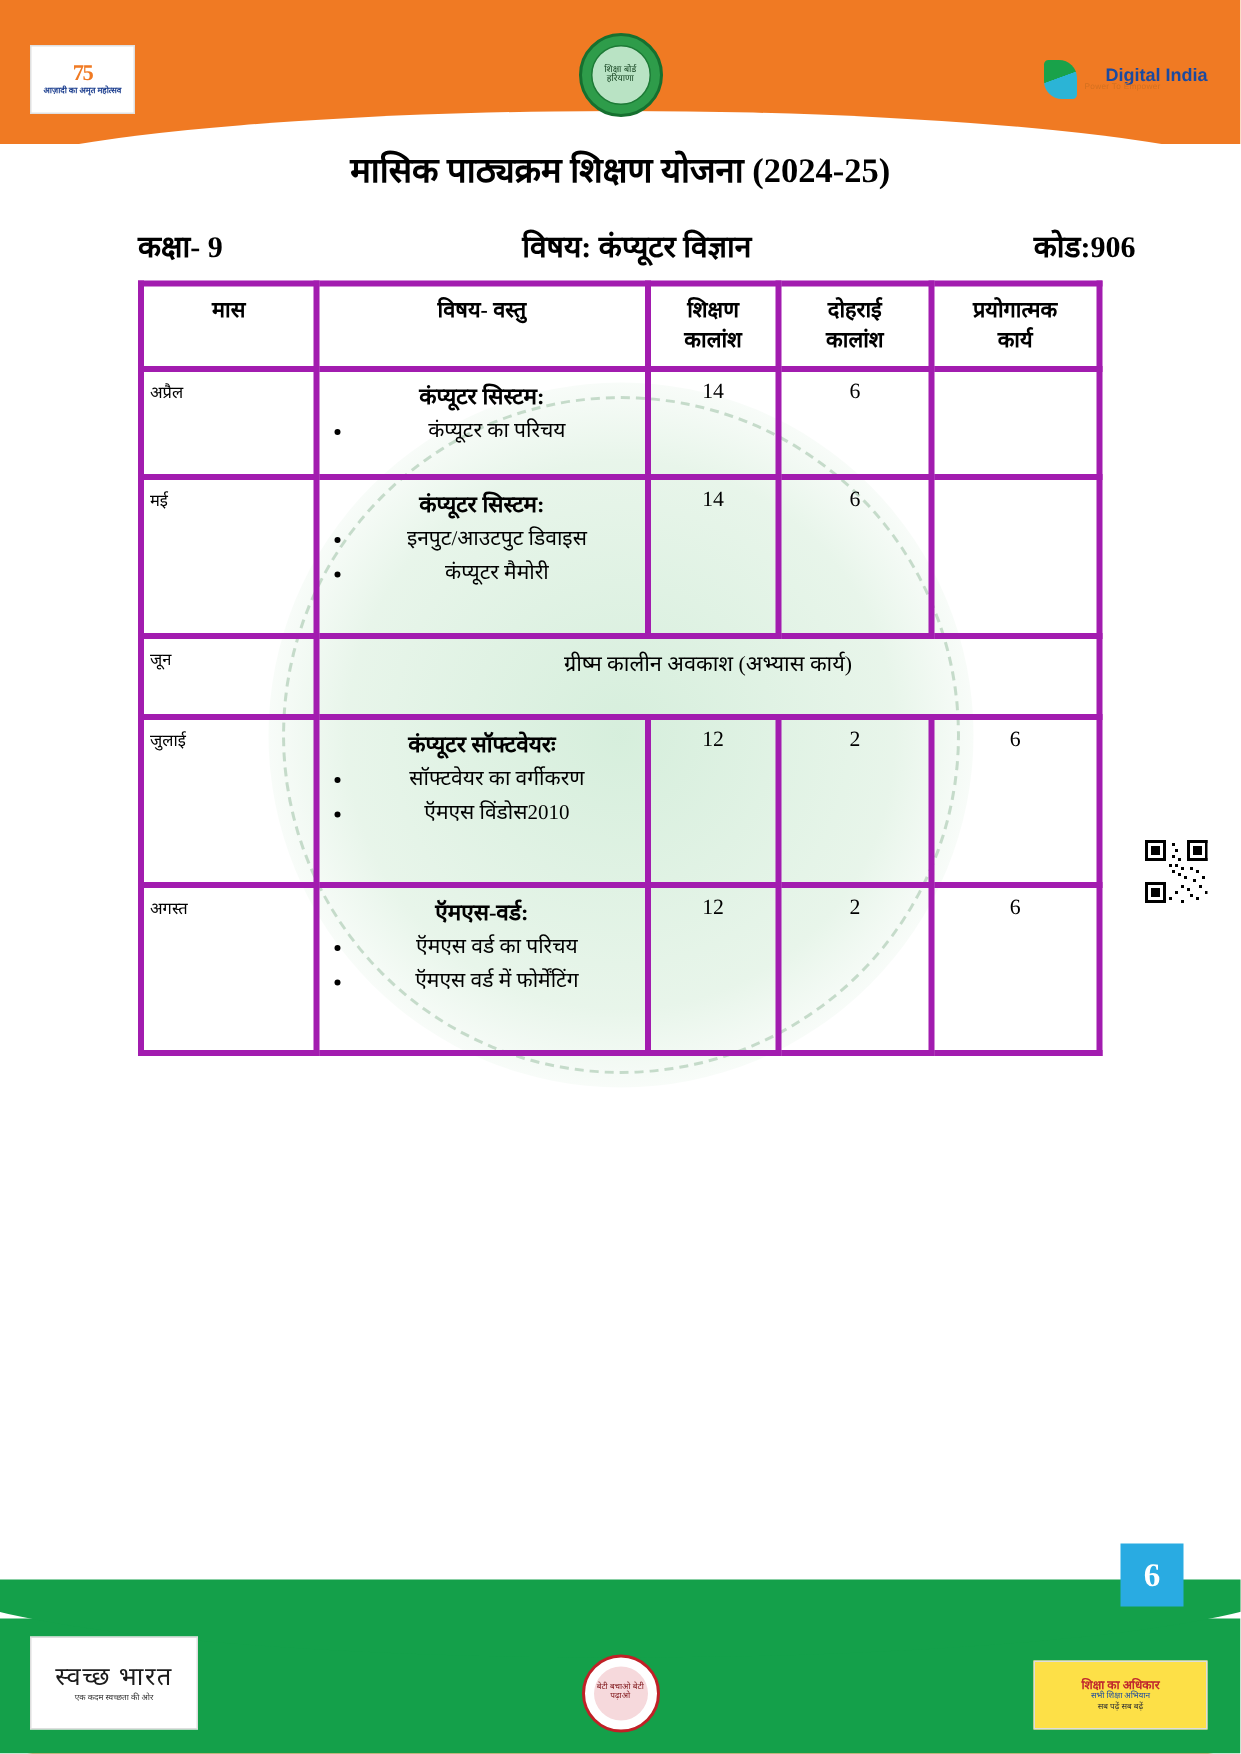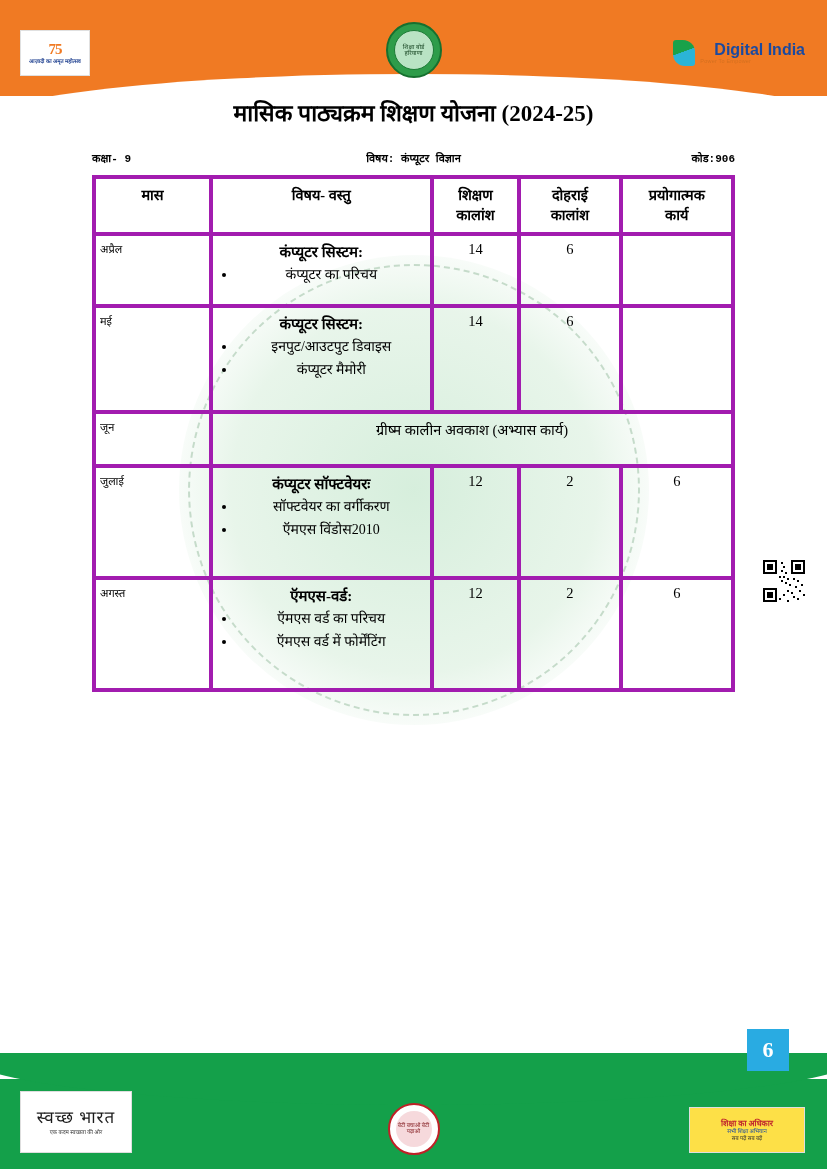--- a/index.html
+++ b/index.html
@@ -115,21 +115,21 @@
     z-index: 3;
   }
   .di-mark {
     width: 22px; height: 26px;
     background: linear-gradient(160deg, #19a24a 0%, #19a24a 45%, #2bb4d6 46%, #2bb4d6 100%);
     border-radius: 3px 12px 3px 12px;
   }
   .di-text { line-height: 1.05; }
   .di-text .di-t1 {
     font-family: "Liberation Sans", sans-serif;
-    font-size: 16px; font-weight: bold; color: #1b4aa0; padding-left: 14px;
+    font-size: 12px; font-weight: bold; color: #1b4aa0; padding-left: 14px;
   }
   .di-text .di-t2 {
     font-family: "Liberation Sans", sans-serif;
     font-size: 5.5px; color: #d4701f; letter-spacing: .2px;
   }
 
   
   .watermark {
     position: absolute;
     left: 50%; top: 490px;
@@ -178,24 +178,23 @@
   .doc-title {
     text-align: center;
     font-size: 23px;
     font-weight: bold;
     color: #000;
   }
 
   .meta-row {
     display: flex;
     align-items: baseline;
-    margin: 22px 92px 10px 92px;
-    font-size: 11px;
-    font-weight: bold;
-    font-family: Liberation Mono, monospace;
+    margin: 22px 70px 10px 92px;
+    font-size: 20px;
+    font-weight: bold;
   }
   .meta-class { width: 170px; }
   .meta-subject { flex: 1; text-align: center; }
   .meta-code { width: 170px; text-align: right; }
 
   table.plan {
     border-collapse: collapse;
     margin: 0 0 0 92px;
     width: 643px;
     background: transparent;

